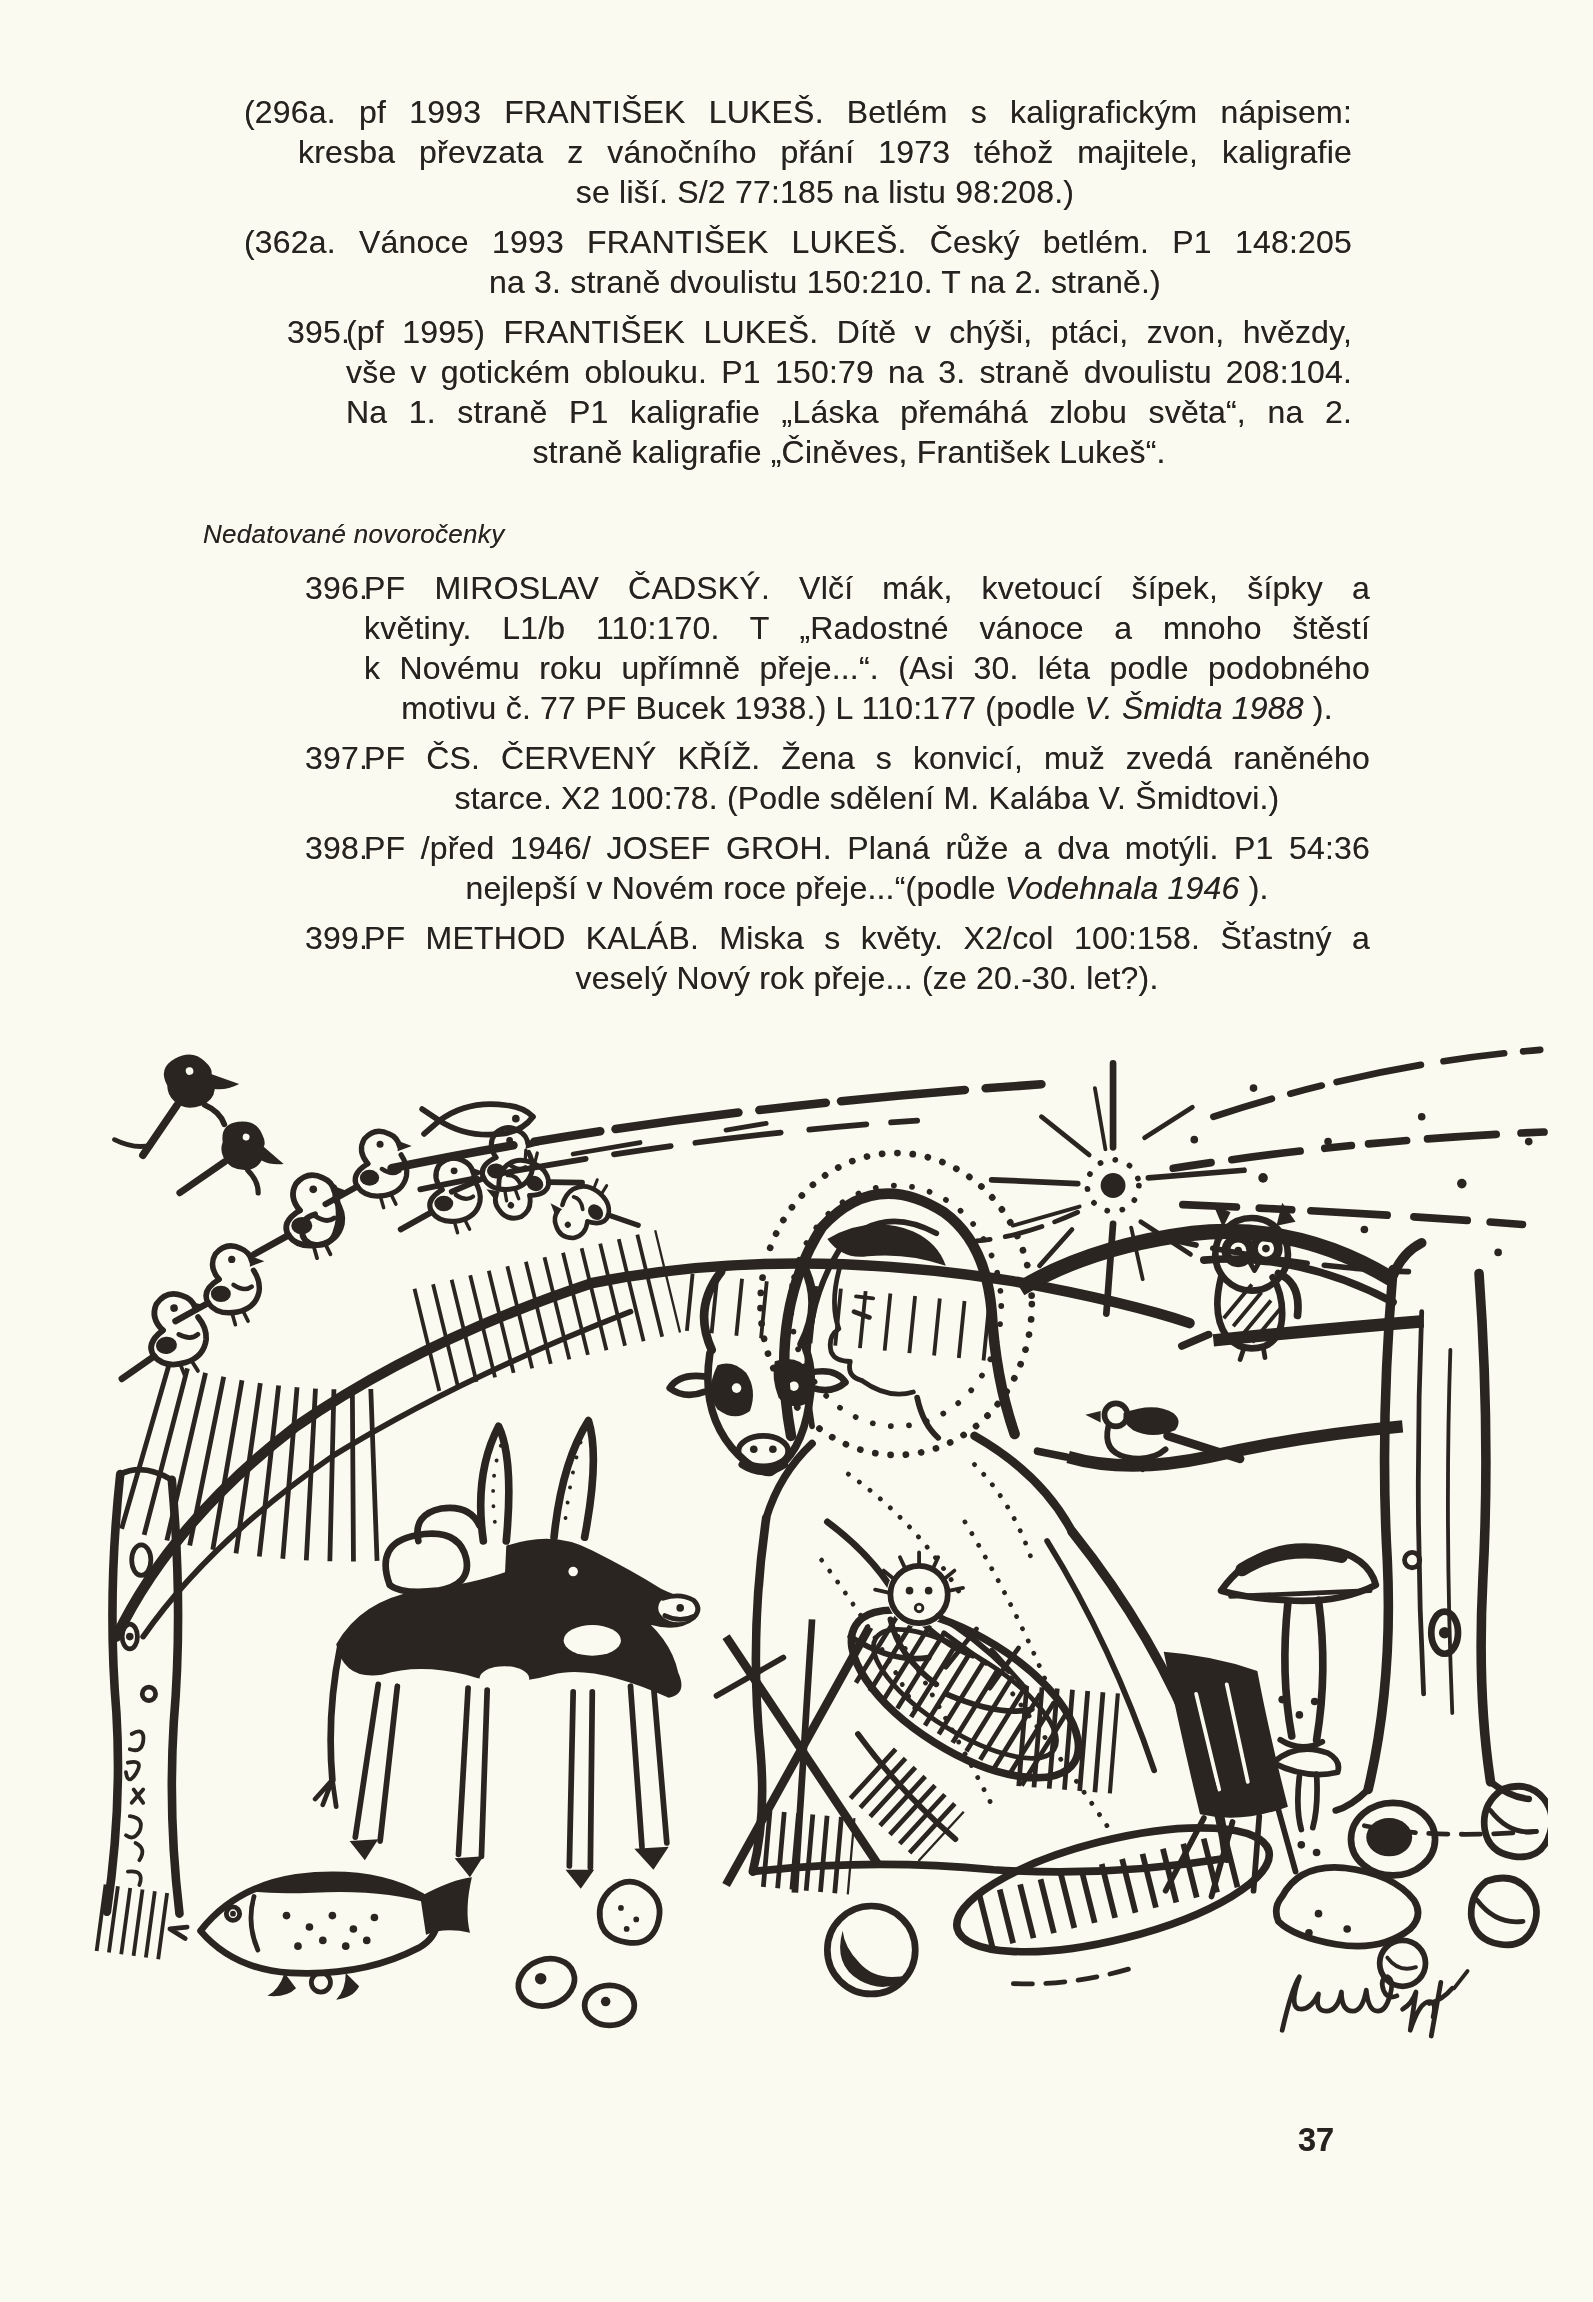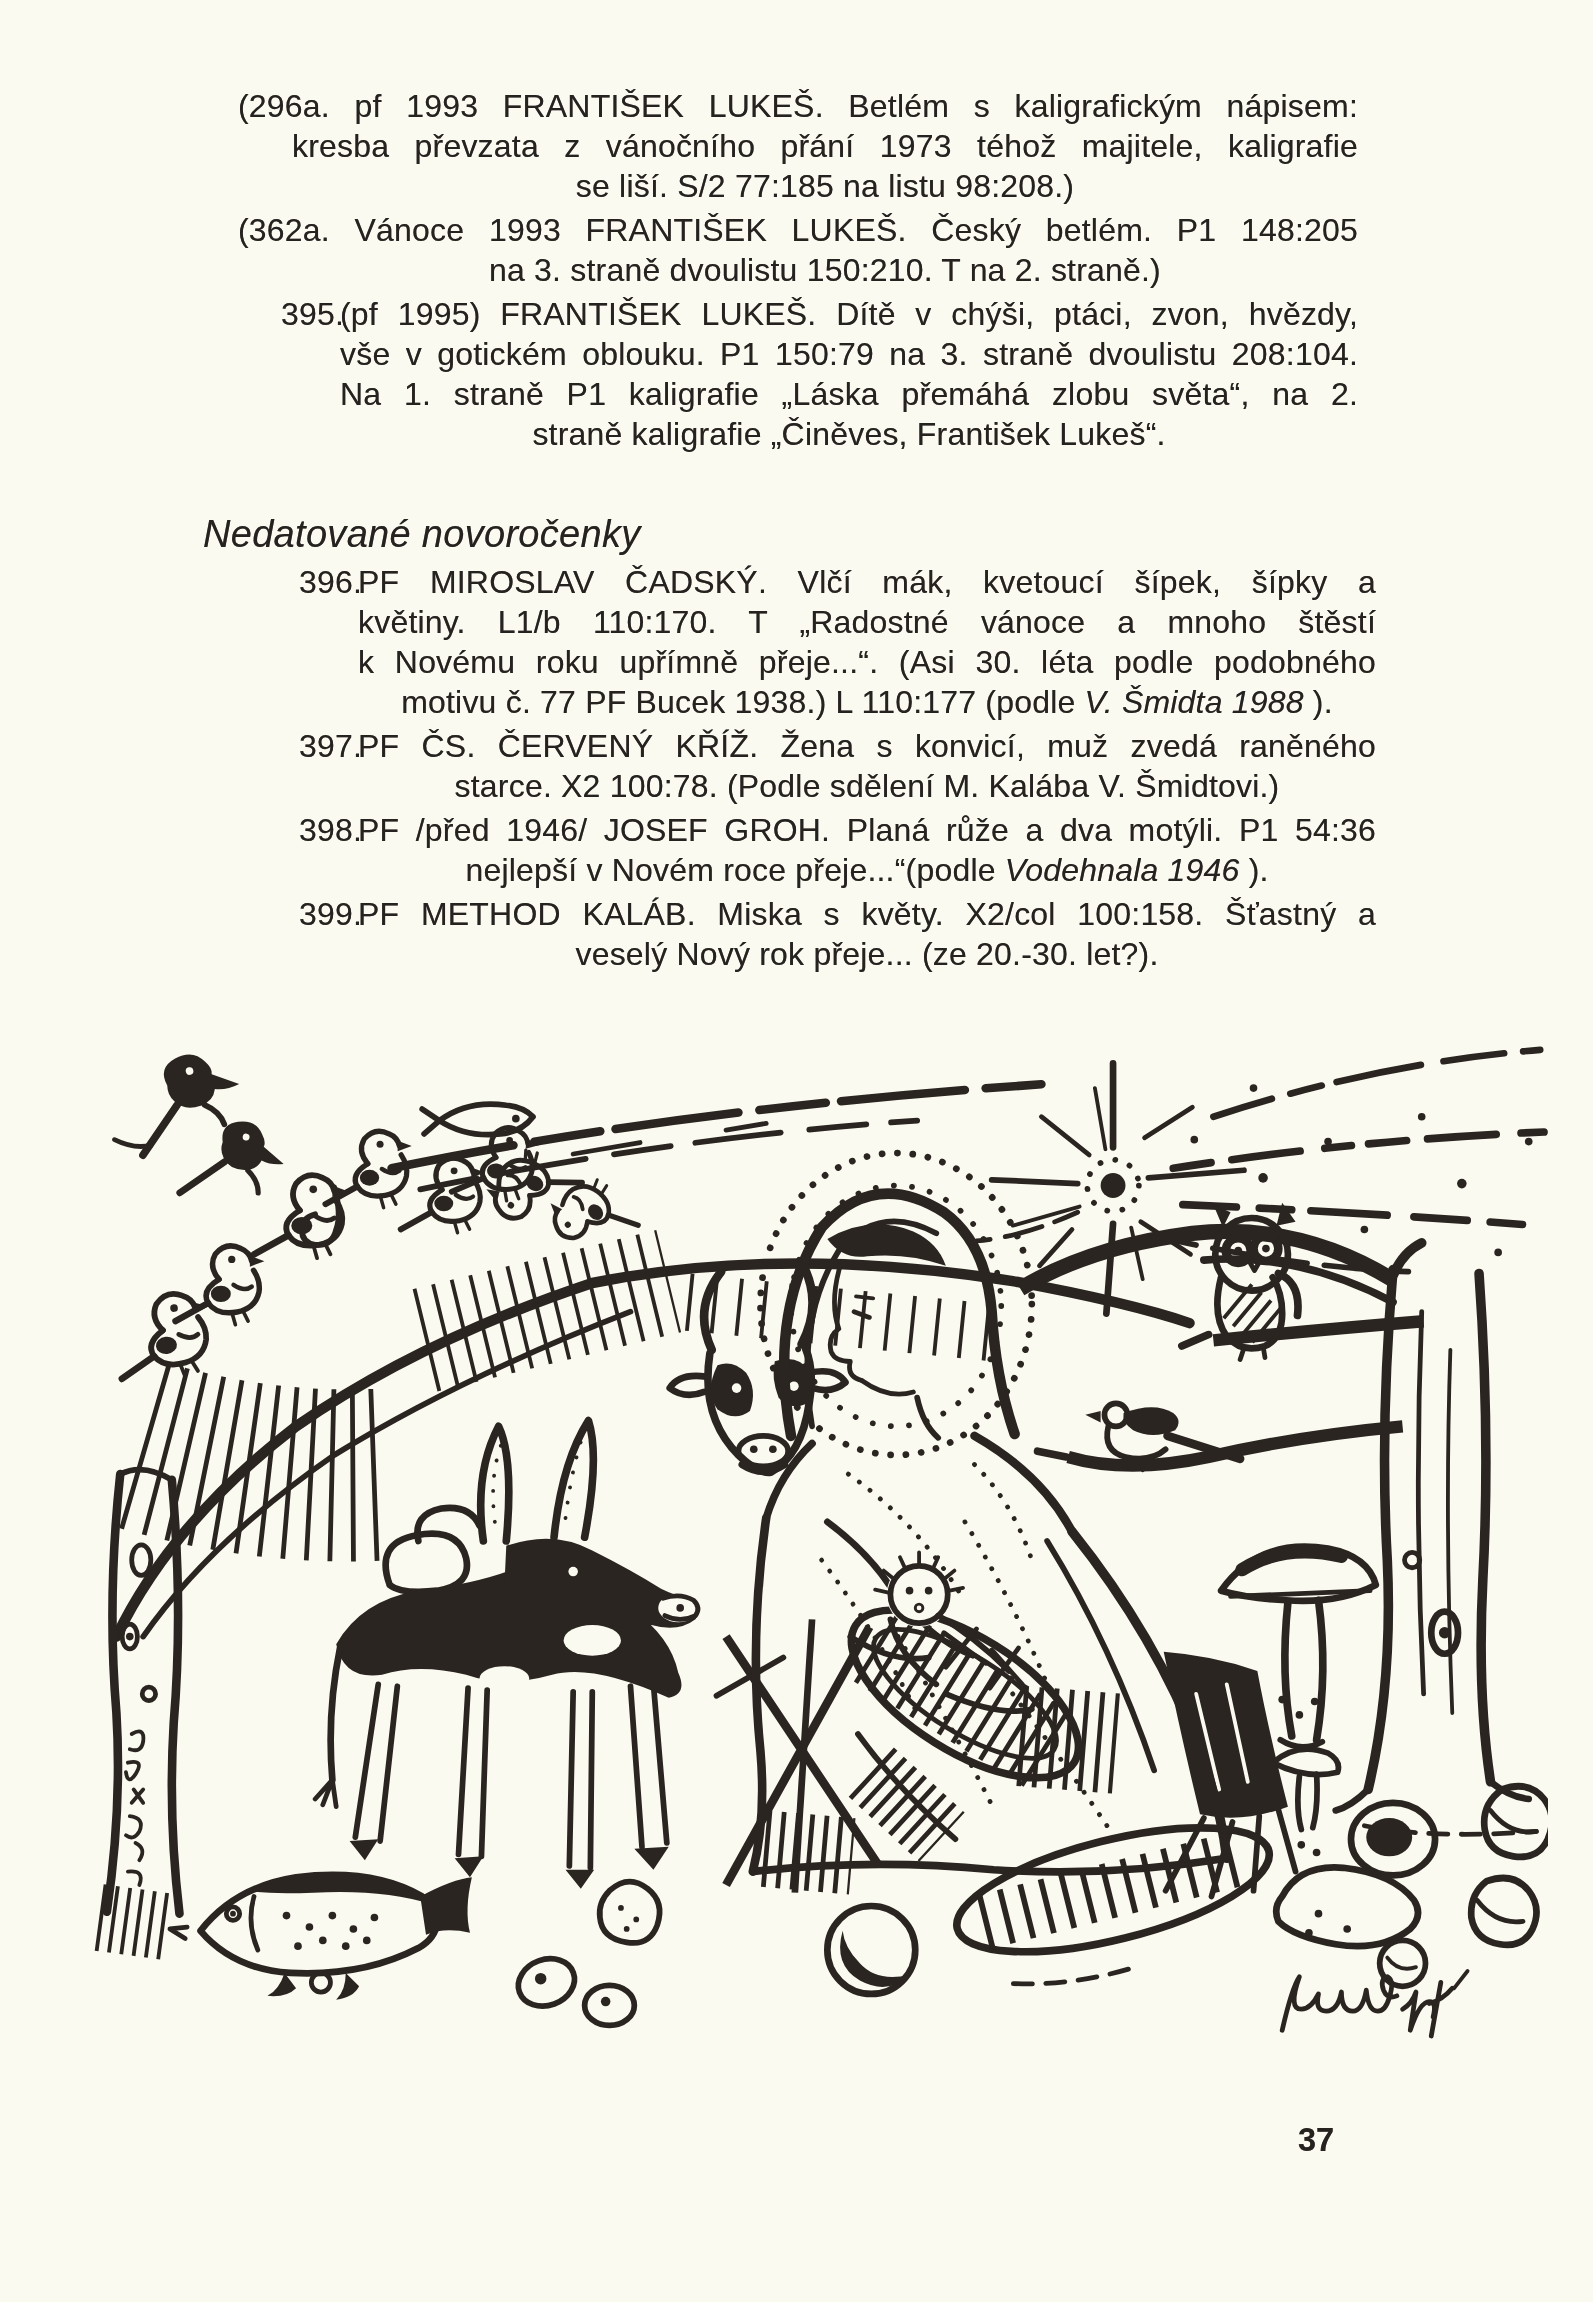--- a/index.html
+++ b/index.html
@@ -3,29 +3,29 @@
 <meta charset="utf-8">
 <style>
   html,body{margin:0;padding:0;background:#8a8a8a;}
   .sheet{
     position:relative;width:1593px;height:2303px;margin:0 auto;
     background:#fbfaf0;overflow:hidden;
     font-family:"Liberation Sans", sans-serif;color:#262220;
   }
   .txtblock{position:absolute;width:1128px;font-size:32px;line-height:40px;
     letter-spacing:0.2px;text-shadow:0 0 0.5px rgba(38,34,32,.55);}
-  .entry{margin:4px;}
+  .entry{margin:10px;}
   .entry.paren{padding-left:54px;}
   .entry.num{padding-left:102px;}
   .entry .first{margin-left:-54px;}
   .entry.num .first{margin-left:-102px;}
   .line{min-height:40px;text-align:center;}
   .jl{text-align:justify;text-align-last:justify;}
   .enum{display:inline-block;width:102px;box-sizing:border-box;padding-left:43px;}
-  .heading{position:absolute;left:203px;top:514px;font-size:38px;line-height:40px;
+  .heading{position:absolute;left:203px;top:514px;font-size:26px;line-height:40px;
     font-style:italic;letter-spacing:0.3px;text-shadow:0 0 0.5px rgba(38,34,32,.55);}
   .pagenum{position:absolute;left:1298px;top:2122px;font-size:32.5px;
     text-shadow:0 0 0.5px rgba(38,34,32,.55);font-weight:bold;}
   .art{position:absolute;left:57px;top:1025px;width:1491px;height:1032px;}
   svg{stroke:#2a2520;fill:none;stroke-linecap:round;stroke-linejoin:round;}
   .w3{stroke-width:3}.w4{stroke-width:4}.w5{stroke-width:5}.w6{stroke-width:6}
   .w7{stroke-width:7}.w8{stroke-width:8}.w9{stroke-width:9}.w10{stroke-width:10}
   .w11{stroke-width:11}.w13{stroke-width:13}.w16{stroke-width:16}
   .fill{fill:#2a2520;stroke:none;}
   .paper{fill:#fbfaf0;stroke:none;}

